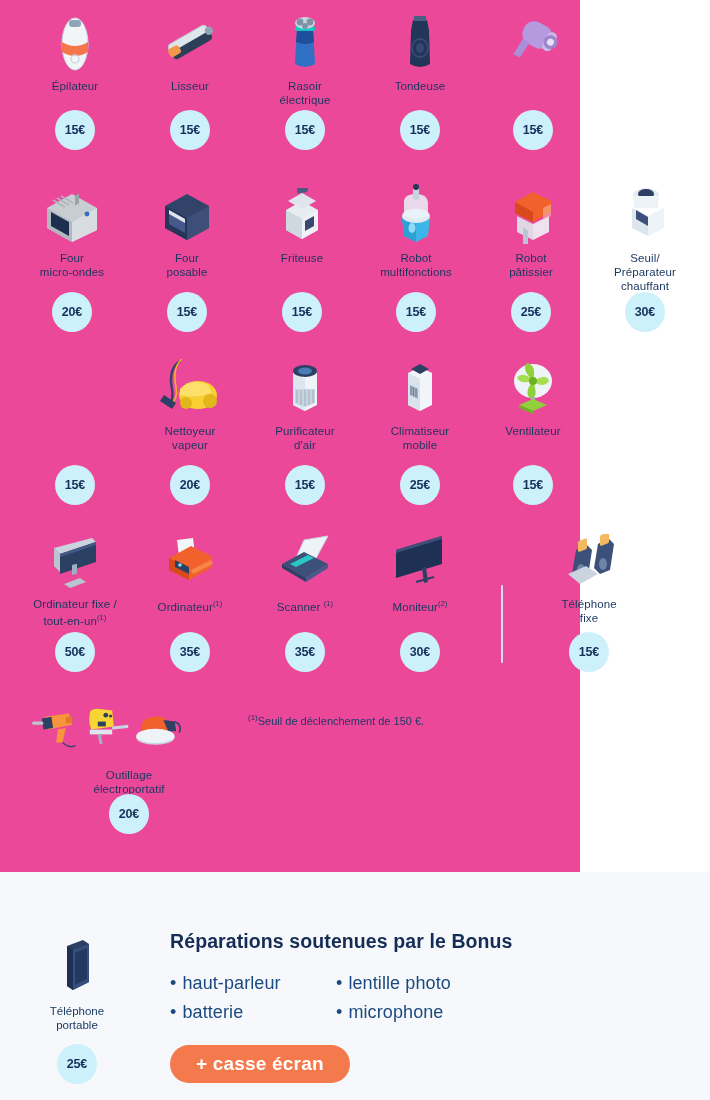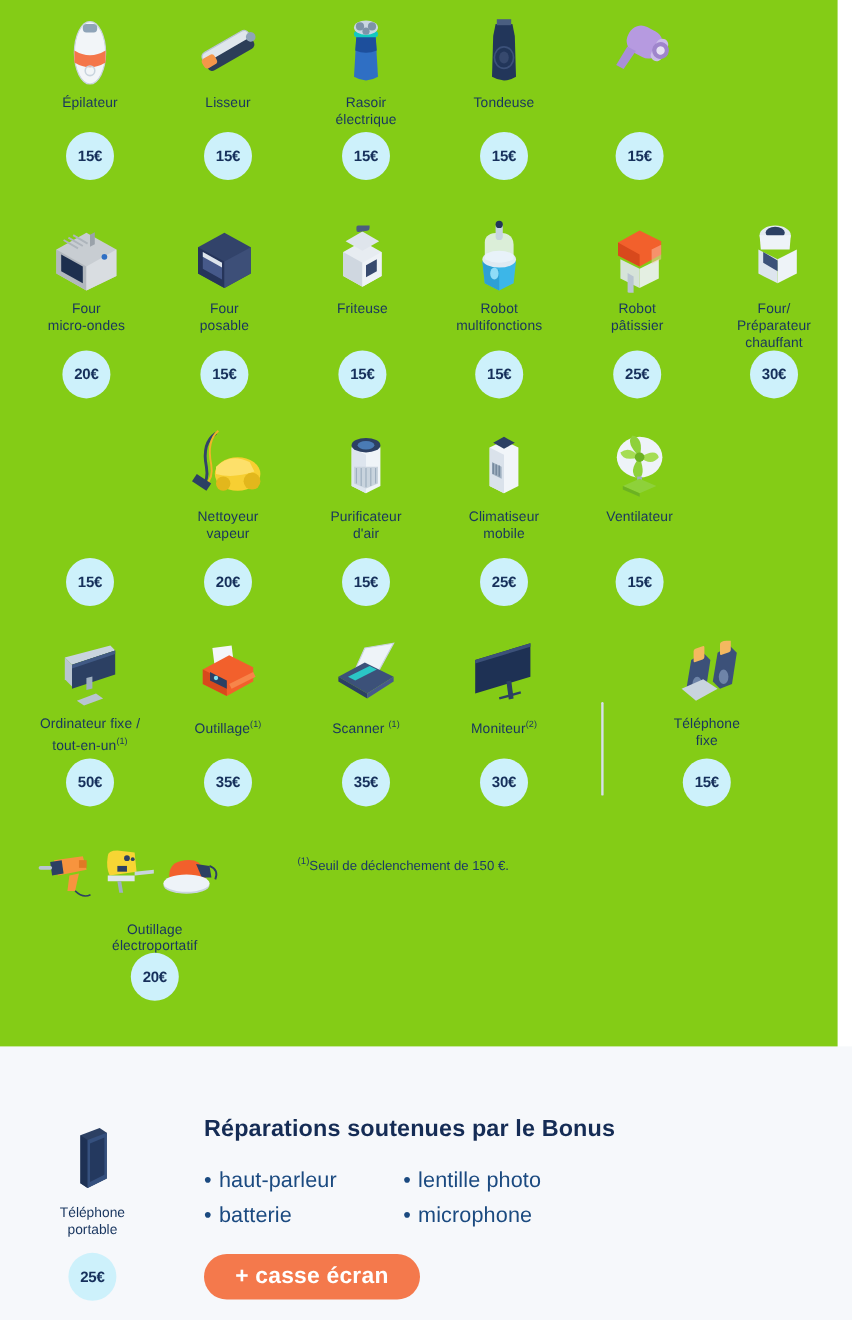--- a/index.html
+++ b/index.html
@@ -3,21 +3,21 @@
 <meta charset="utf-8">
 <style>
   * { box-sizing: border-box; margin: 0; padding: 0; }
   html, body {
     width: 710px;
     height: 1100px;
     background: #ffffff;
     font-family: "Liberation Sans", sans-serif;
     overflow: hidden;
   }
-  .page { position: relative; width: 698px; height: 1100px; background: #84cc16; }
+  .page { position: relative; width: 580px; height: 1100px; background: #ec4899; }
 
   
   .grid-area { position: relative; padding-top: 4px; }
   .row { position: relative; width: 710px; }
 
   .cell {
     position: absolute;
     width: 118px;
     text-align: center;
     top: 0;
@@ -325,21 +325,21 @@
         <div class="art">
           <svg width="54" height="60" viewBox="0 0 54 60">
             <ellipse cx="28" cy="12" rx="13" ry="8" fill="#e3eaf1"></ellipse>
             <ellipse cx="28" cy="10" rx="8" ry="5" fill="#2c4063"></ellipse>
             <path d="M15 12 L41 12 L40 24 L16 24 Z" fill="#eef3f8"></path>
             <path d="M14 24 L30 32 L30 52 L14 44 Z" fill="#dde5ee"></path>
             <path d="M30 32 L46 24 L46 44 L30 52 Z" fill="#eef3f8"></path>
             <path d="M18 26 L30 33 L30 42 L18 35 Z" fill="#3c5179"></path>
           </svg>
         </div>
-        <div class="label">Four/
+        <div class="label">Seuil/
 Préparateur
 chauffant</div>
       </div>
       <div class="price-wrap" style="left:586px; top:120px;">
         <div class="price">30€</div>
       </div>
     </div>
 
     <div class="row" style="height:175px;">
       <div class="price-wrap" style="left:16px; top:118px;">
@@ -446,21 +446,21 @@
         <div class="art">
           <svg width="58" height="56" viewBox="0 0 58 56">
             <path d="M16 6 L32 4 L34 20 L18 22 Z" fill="#f3f6f9"></path>
             <path d="M8 24 L30 12 L50 22 L50 34 L28 46 L8 36 Z" fill="#f2602c"></path>
             <path d="M8 24 L28 34 L28 46 L8 36 Z" fill="#d8491c"></path>
             <path d="M14 26 L28 33 L28 40 L14 33 Z" fill="#2c4063"></path>
             <circle cx="19" cy="31" r="1.8" fill="#7fe0f2"></circle>
             <path d="M30 36 L50 26 L52 30 L32 40 Z" fill="#f7854a"></path>
           </svg>
         </div>
-        <div class="label"><span>Outillage</span><sup>(1)</sup></div>
+        <div class="label"><span>Ordinateur</span><sup>(1)</sup></div>
       </div>
       <div class="price-wrap" style="left:131px; top:110px;">
         <div class="price">35€</div>
       </div>
 
       <div class="cell" style="left:246px; top:6px;">
         <div class="art">
           <svg width="62" height="56" viewBox="0 0 62 56">
             <path d="M30 6 L54 2 L40 28 L22 24 Z" fill="#eef3f8" stroke="#c9d4de"></path>
             <path d="M8 30 L30 18 L54 30 L32 44 Z" fill="#3c5179"></path>

